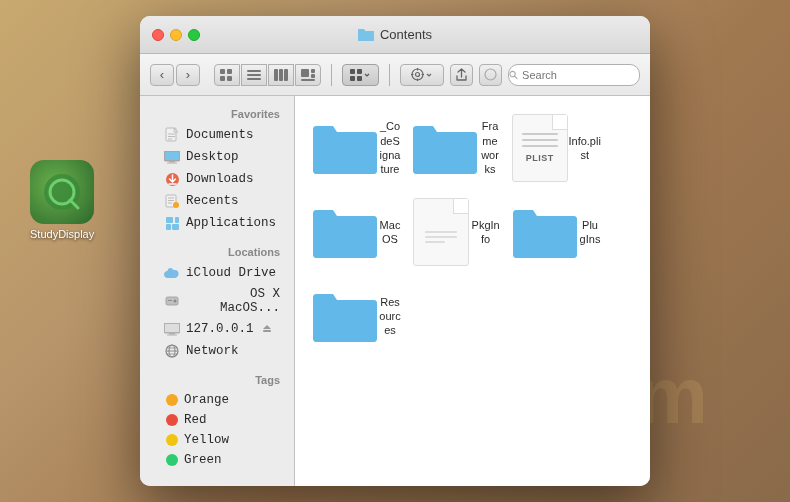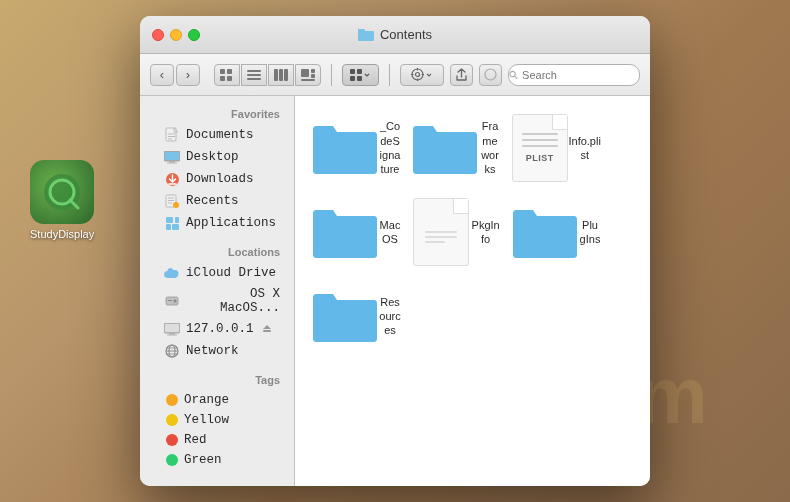--- a/index.html
+++ b/index.html
@@ -664,27 +664,27 @@
       </div>
 
       <div class="sidebar-section-label" style="margin-top:8px;">Tags</div>
 
       <div class="sidebar-item">
         <div class="tag-dot" style="background:#f5a623;"></div>
         <span>Orange</span>
       </div>
 
       <div class="sidebar-item">
+        <div class="tag-dot" style="background:#e74c3c;"></div>
+        <span>Red</span>
+      </div>
+
+      <div class="sidebar-item">
         <div class="tag-dot" style="background:#f1c40f;"></div>
         <span>Yellow</span>
-      </div>
-
-      <div class="sidebar-item">
-        <div class="tag-dot" style="background:#e74c3c;"></div>
-        <span>Red</span>
       </div>
 
       <div class="sidebar-item">
         <div class="tag-dot" style="background:#2ecc71;"></div>
         <span>Green</span>
       </div>
 
 
     </div>
 

